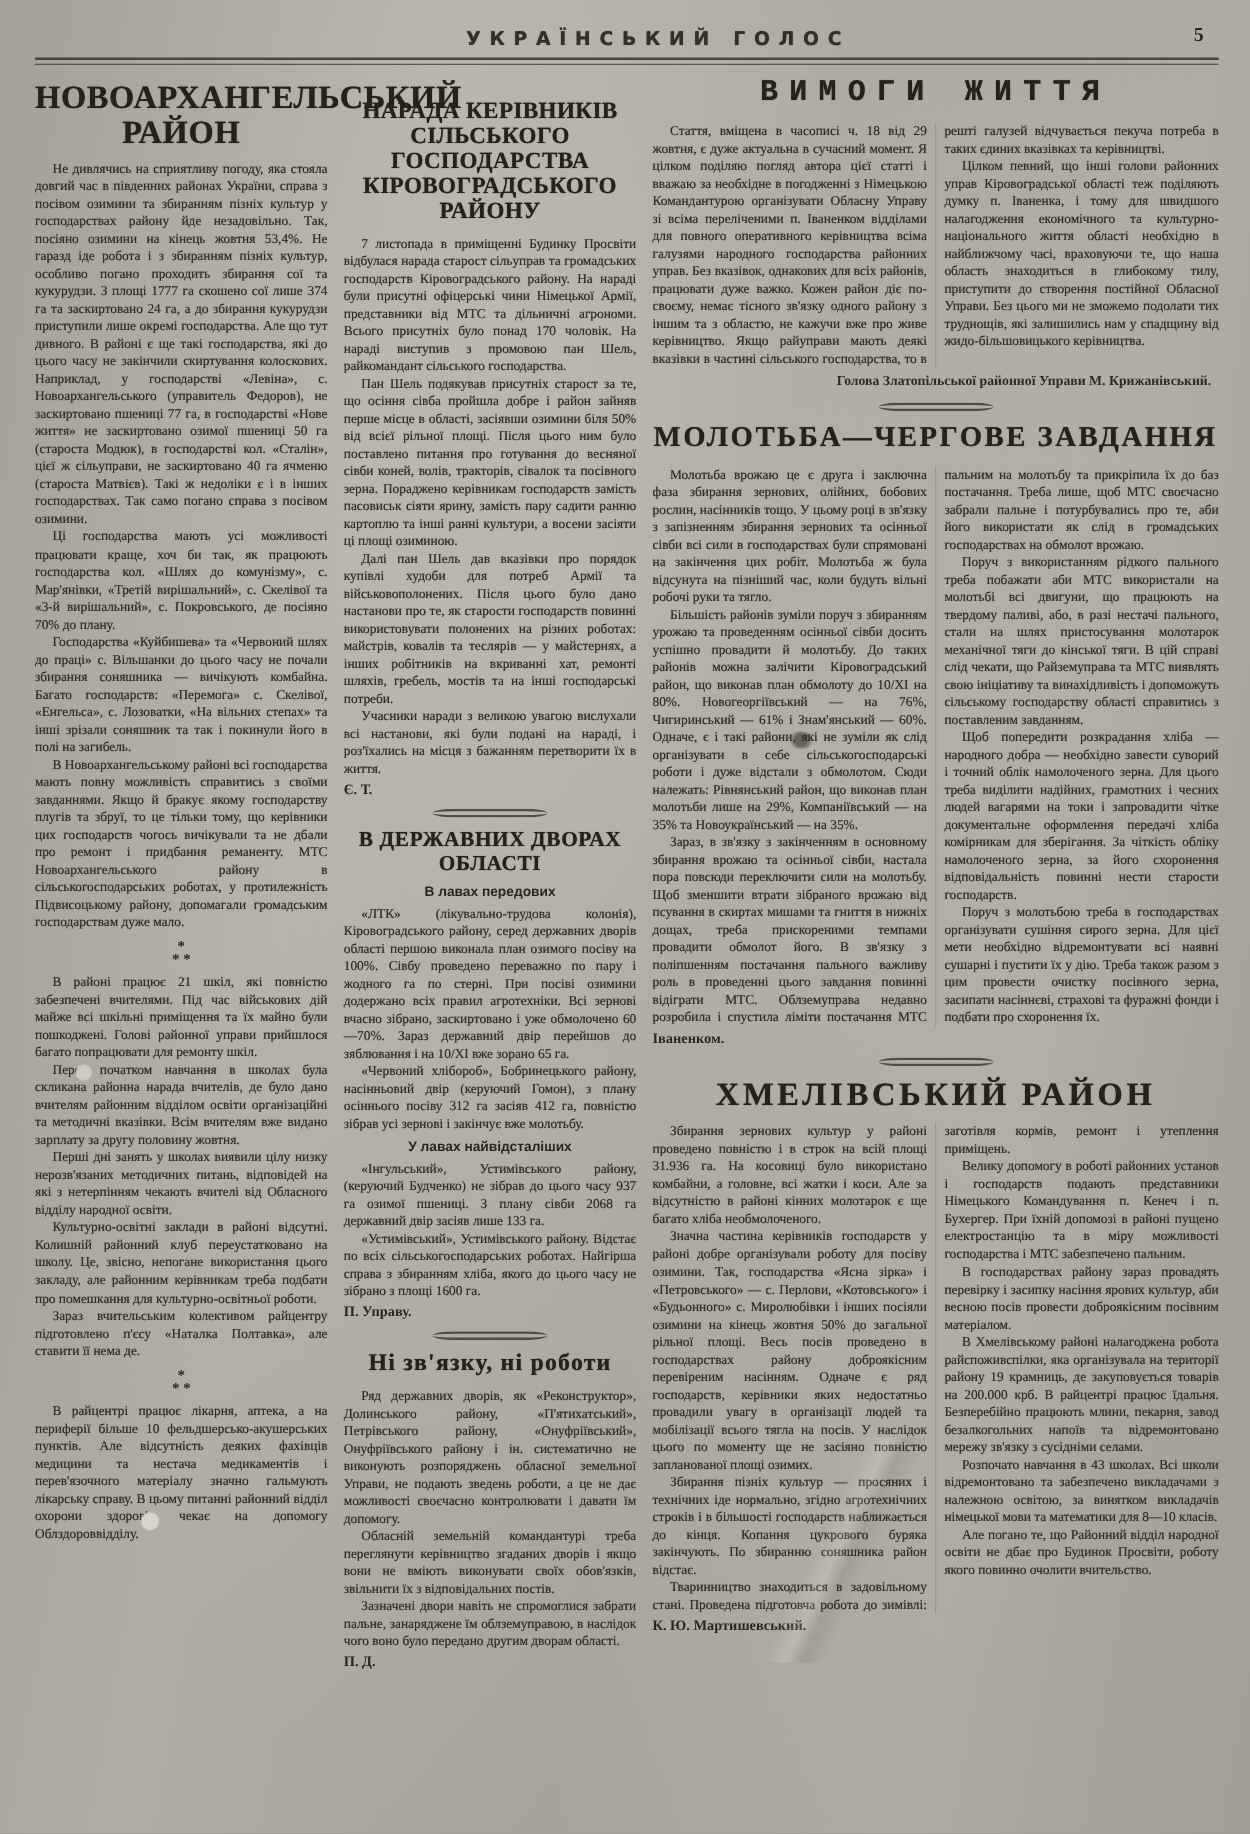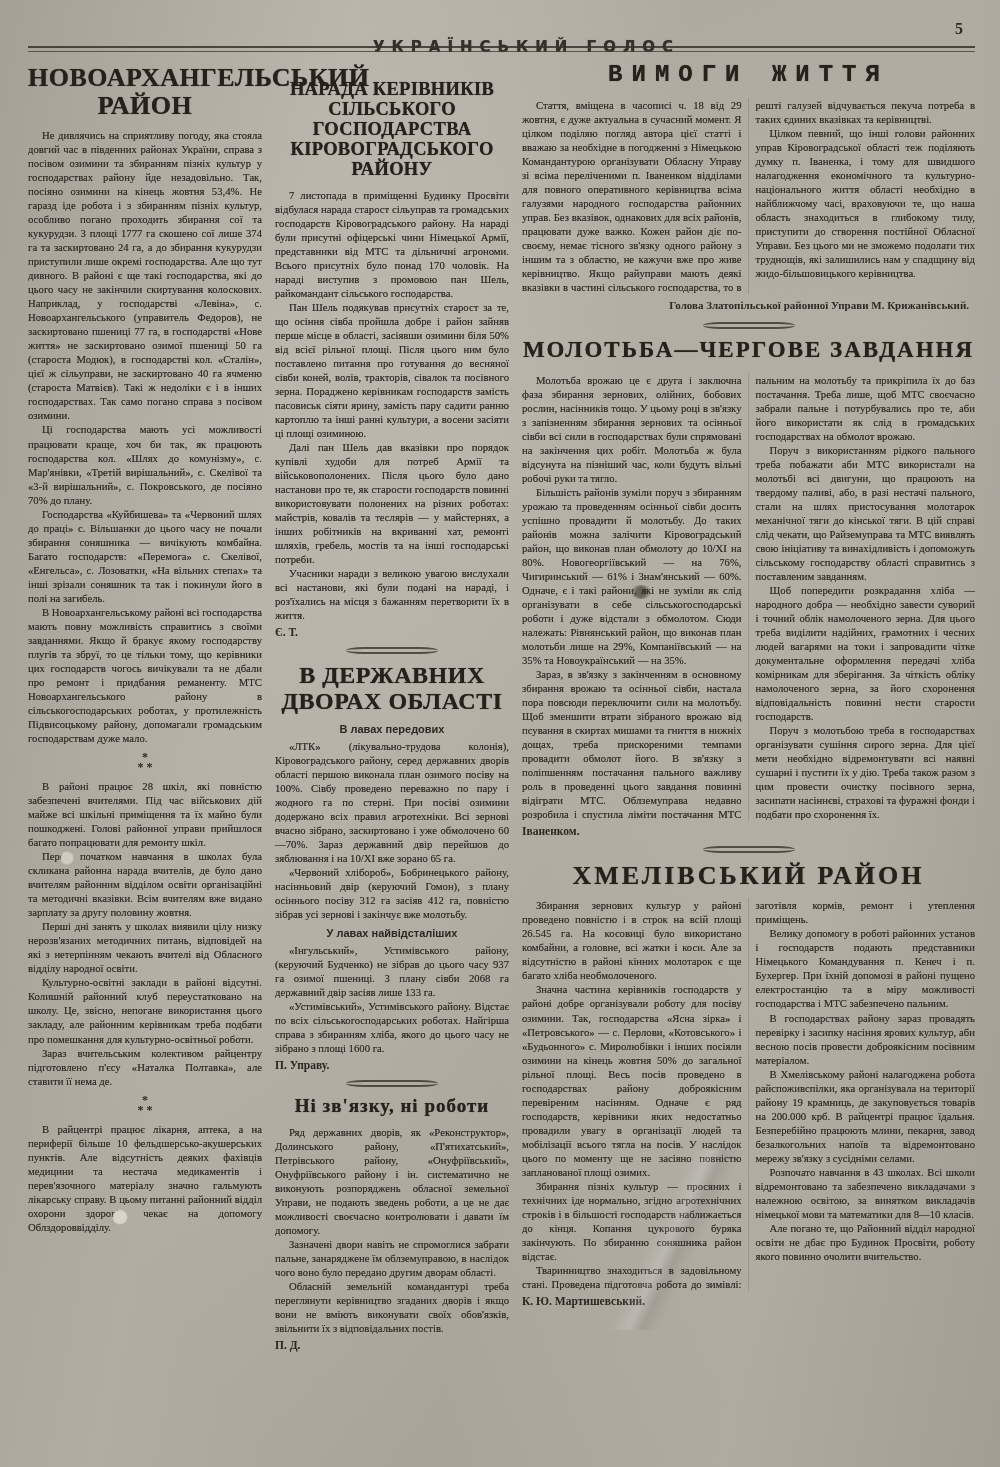--- a/index.html
+++ b/index.html
@@ -11,21 +11,21 @@
       linear-gradient(100deg, rgba(0,0,0,.05), rgba(255,255,255,.06) 28%, rgba(0,0,0,.03) 55%, rgba(255,255,255,.04) 78%, rgba(0,0,0,.06)),
       #b5b1a6;
     color:#2e2a23;
     font-family:"Liberation Serif", serif;
     -webkit-font-smoothing:antialiased;
   }
   .ink{text-shadow:0 0 .6px rgba(46,42,35,.75);}
   
   .masthead{position:relative;height:36px;}
   .masthead-title{
-    position:absolute;left:345px;top:28px;
+    position:absolute;left:345px;top:12px;
     font-family:"DejaVu Sans", sans-serif;font-weight:bold;font-size:15px;
     letter-spacing:7px;color:#33302a;text-shadow:0 0 .7px rgba(40,37,30,.8);
   }
   .masthead-page{position:absolute;right:12px;top:10px;font-weight:bold;font-size:16px;}
   .masthead-rule{border-top:2.5px solid #38342c;border-bottom:1.5px solid #4a463d;height:3px;margin-bottom:8px;opacity:.85;}
   
   .page-body{display:flex;gap:13px;}
   .col{box-sizing:border-box;}
   .col-1{width:234px;flex:none;}
   .col-2{width:234px;flex:none;padding-top:2px;}
@@ -78,21 +78,21 @@
         <h1 class="h-big h1a">НОВОАРХАНГЕЛЬСЬКИЙ РАЙОН</h1>
         <div>
             <p class="para ink">Не дивлячись на сприятливу погоду, яка стояла довгий час в південних районах України, справа з посівом озимини та збиранням пізніх культур у господарствах району йде незадовільно. Так, посіяно озимини на кінець жовтня 53,4%. Не гаразд іде робота і з збиранням пізніх культур, особливо погано проходить збирання сої та кукурудзи. З площі 1777 га скошено сої лише 374 га та заскиртовано 24 га, а до збирання кукурудзи приступили лише окремі господарства. Але що тут дивного. В районі є ще такі господарства, які до цього часу не закінчили скиртування колоскових. Наприклад, у господарстві «Левіна», с. Новоархангельського (управитель Федоров), не заскиртовано пшениці 77 га, в господарстві «Нове життя» не заскиртовано озимої пшениці 50 га (староста Модюк), в господарстві кол. «Сталін», цієї ж сільуправи, не заскиртовано 40 га ячменю (староста Матвієв). Такі ж недоліки є і в інших господарствах. Так само погано справа з посівом озимини.</p>
             <p class="para ink">Ці господарства мають усі можливості працювати краще, хоч би так, як працюють господарства кол. «Шлях до комунізму», с. Мар'янівки, «Третій вирішальний», с. Скелівої та «3-й вирішальний», с. Покровського, де посіяно 70% до плану.</p>
             <p class="para ink">Господарства «Куйбишева» та «Червоний шлях до праці» с. Вільшанки до цього часу не почали збирання соняшника — вичікують комбайна. Багато господарств: «Перемога» с. Скелівої, «Енгельса», с. Лозоватки, «На вільних степах» та інші зрізали соняшник та так і покинули його в полі на загибель.</p>
             <p class="para ink">В Новоархангельському районі всі господарства мають повну можливість справитись з своїми завданнями. Якщо й бракує якому господарству плугів та збруї, то це тільки тому, що керівники цих господарств чогось вичікували та не дбали про ремонт і придбання реманенту. МТС Новоархангельського району в сільськогосподарських роботах, у протилежність Підвисоцькому району, допомагали громадським господарствам дуже мало.</p>
           </div>
         <div class="stars">*
 *  *</div>
         <div>
-            <p class="para ink">В районі працює 28 шкіл, які повністю забезпечені вчителями. Під час військових дій майже всі шкільні приміщення та їх майно були пошкоджені. Голові районної управи прийшлося багато попрацювати для ремонту шкіл.</p>
+            <p class="para ink">В районі працює 21 шкіл, які повністю забезпечені вчителями. Під час військових дій майже всі шкільні приміщення та їх майно були пошкоджені. Голові районної управи прийшлося багато попрацювати для ремонту шкіл.</p>
             <p class="para ink">Перед початком навчання в школах була скликана районна нарада вчителів, де було дано вчителям районним відділом освіти організаційні та методичні вказівки. Всім вчителям вже видано зарплату за другу половину жовтня.</p>
             <p class="para ink">Перші дні занять у школах виявили цілу низку нерозв'язаних методичних питань, відповідей на які з нетерпінням чекають вчителі від Обласного відділу народної освіти.</p>
             <p class="para ink">Культурно-освітні заклади в районі відсутні. Колишній районний клуб переустатковано на школу. Це, звісно, непогане використання цього закладу, але районним керівникам треба подбати про помешкання для культурно-освітньої роботи.</p>
             <p class="para ink">Зараз вчительським колективом райцентру підготовлено п'єсу «Наталка Полтавка», але ставити її нема де.</p>
           </div>
         <div class="stars">*
 *  *</div>
         <div>
             <p class="para ink">В райцентрі працює лікарня, аптека, а на периферії більше 10 фельдшерсько-акушерських пунктів. Але відсутність деяких фахівців медицини та нестача медикаментів і перев'язочного матеріалу значно гальмують лікарську справу. В цьому питанні районний відділ охорони здоров'я чекає на допомогу Облздороввідділу.</p>
           </div>
@@ -107,42 +107,42 @@
             <p class="para ink">Пан Шель подякував присутніх старост за те, що осіння сівба пройшла добре і район зайняв перше місце в області, засіявши озимини біля 50% від всієї рільної площі. Після цього ним було поставлено питання про готування до весняної сівби коней, волів, тракторів, сівалок та посівного зерна. Пораджено керівникам господарств замість пасовиськ сіяти ярину, замість пару садити ранню картоплю та інші ранні культури, а восени засіяти ці площі озиминою.</p>
             <p class="para ink">Далі пан Шель дав вказівки про порядок купівлі худоби для потреб Армії та військовополонених. Після цього було дано настанови про те, як старости господарств повинні використовувати полонених на різних роботах: майстрів, ковалів та теслярів — у майстернях, а інших робітників на вкриванні хат, ремонті шляхів, гребель, мостів та на інші господарські потреби.</p>
             <p class="para ink">Учасники наради з великою увагою вислухали всі настанови, які були подані на нараді, і роз'їхались на місця з бажанням перетворити їх в життя.</p>
           </div>
         <div class="byline">Є. Т.</div>
       </article>
 
       <div class="divider"></div>
 
       <article class="article">
-        <h2 class="h-big h1a" style="font-size:24px;font-family:Liberation Serif, serif;">В ДЕРЖАВНИХ ДВОРАХ ОБЛАСТІ</h2>
+        <h2 class="h-big h1a" style="font-size:17px;font-family:Liberation Serif, serif;">В ДЕРЖАВНИХ ДВОРАХ ОБЛАСТІ</h2>
         <div class="subhead">В лавах передових</div>
         <div>
             <p class="para ink">«ЛТК» (лікувально-трудова колонія), Кіровоградського району, серед державних дворів області першою виконала план озимого посіву на 100%. Сівбу проведено переважно по пару і жодного га по стерні. При посіві озимини додержано всіх правил агротехніки. Всі зернові вчасно зібрано, заскиртовано і уже обмолочено 60—70%. Зараз державний двір перейшов до зяблювання і на 10/XI вже зорано 65 га.</p>
             <p class="para ink">«Червоний хлібороб», Бобринецького району, насінньовий двір (керуючий Гомон), з плану осіннього посіву 312 га засіяв 412 га, повністю зібрав усі зернові і закінчує вже молотьбу.</p>
           </div>
         <div class="subhead">У лавах найвідсталіших</div>
         <div>
             <p class="para ink">«Інгульський», Устимівського району, (керуючий Будченко) не зібрав до цього часу 937 га озимої пшениці. З плану сівби 2068 га державний двір засіяв лише 133 га.</p>
             <p class="para ink">«Устимівський», Устимівського району. Відстає по всіх сільськогосподарських роботах. Найгірша справа з збиранням хліба, якого до цього часу не зібрано з площі 1600 га.</p>
           </div>
         <div class="byline">П. Управу.</div>
       </article>
 
       <div class="divider"></div>
 
       <article class="article">
         <h2 class="h-big h-small">Ні зв'язку, ні роботи</h2>
         <div>
             <p class="para ink">Ряд державних дворів, як «Реконструктор», Долинського району, «П'ятихатський», Петрівського району, «Онуфріївський», Онуфріївського району і ін. систематично не виконують розпоряджень обласної земельної Управи, не подають зведень роботи, а це не дає можливості своєчасно контролювати і давати їм допомогу.</p>
+            <p class="para ink">Обласній земельній командантурі треба переглянути керівництво згаданих дворів і якщо вони не вміють виконувати своїх обов'язків, звільнити їх з відповідальних постів.</p>
             <p class="para ink">Зазначені двори навіть не спромоглися забрати пальне, занаряджене їм облземуправою, в наслідок чого воно було передано другим дворам області.</p>
-            <p class="para ink">Обласній земельній командантурі треба переглянути керівництво згаданих дворів і якщо вони не вміють виконувати своїх обов'язків, звільнити їх з відповідальних постів.</p>
           </div>
         <div class="byline">П. Д.</div>
       </article>
     </div>
 
     <div class="col col-right">
 
       <article class="article">
         <h1 class="h-big h-wide">ВИМОГИ ЖИТТЯ</h1>
         <div class="twocol">
@@ -165,21 +165,21 @@
             <p class="para ink">Поруч з молотьбою треба в господарствах організувати сушіння сирого зерна. Для цієї мети необхідно відремонтувати всі наявні сушарні і пустити їх у дію. Треба також разом з цим провести очистку посівного зерна, засипати насіннєві, страхові та фуражні фонди і подбати про схоронення їх.</p>
           </div>
         <div class="byline">Іваненком.</div>
       </article>
 
       <div class="divider"></div>
 
       <article class="article">
         <h1 class="h-big h-khm">ХМЕЛІВСЬКИЙ РАЙОН</h1>
         <div class="twocol">
-            <p class="para ink">Збирання зернових культур у районі проведено повністю і в строк на всій площі 26.545 га. На косовиці було використано комбайни, а головне, всі жатки і коси. Але за відсутністю в районі кінних молотарок є ще багато хліба необмолоченого.</p>
+            <p class="para ink">Збирання зернових культур у районі проведено повністю і в строк на всій площі 31.936 га. На косовиці було використано комбайни, а головне, всі жатки і коси. Але за відсутністю в районі кінних молотарок є ще багато хліба необмолоченого.</p>
             <p class="para ink">Значна частина керівників господарств у районі добре організували роботу для посіву озимини. Так, господарства «Ясна зірка» і «Петровського» — с. Перлови, «Котовського» і «Будьонного» с. Миролюбівки і інших посіяли озимини на кінець жовтня 50% до загальної рільної площі. Весь посів проведено в господарствах району доброякісним перевіреним насінням. Одначе є ряд господарств, керівники яких недостатньо провадили увагу в організації людей та мобілізації всього тягла на посів. У наслідок цього по моменту ще не засіяно повністю запланованої площі озимих.</p>
             <p class="para ink">Збирання пізніх культур — просяних і технічних іде нормально, згідно агротехнічних строків і в більшості господарств наближається до кінця. Копання цукрового буряка закінчують. По збиранню соняшника район відстає.</p>
             <p class="para ink">Тваринництво знаходиться в задовільному стані. Проведена підготовча робота до зимівлі: заготівля кормів, ремонт і утеплення приміщень.</p>
             <p class="para ink">Велику допомогу в роботі районних установ і господарств подають представники Німецького Командування п. Кенеч і п. Бухергер. При їхній допомозі в районі пущено електростанцію та в міру можливості господарства і МТС забезпечено пальним.</p>
             <p class="para ink">В господарствах району зараз провадять перевірку і засипку насіння ярових культур, аби весною посів провести доброякісним посівним матеріалом.</p>
             <p class="para ink">В Хмелівському районі налагоджена робота райспоживспілки, яка організувала на території району 19 крамниць, де закуповується товарів на 200.000 крб. В райцентрі працює їдальня. Безперебійно працюють млини, пекарня, завод безалкогольних напоїв та відремонтовано мережу зв'язку з сусідніми селами.</p>
             <p class="para ink">Розпочато навчання в 43 школах. Всі школи відремонтовано та забезпечено викладачами з належною освітою, за винятком викладачів німецької мови та математики для 8—10 класів.</p>
             <p class="para ink">Але погано те, що Районний відділ народної освіти не дбає про Будинок Просвіти, роботу якого повинно очолити вчительство.</p>
           </div>
         <div class="byline">К. Ю. Мартишевський.</div>

